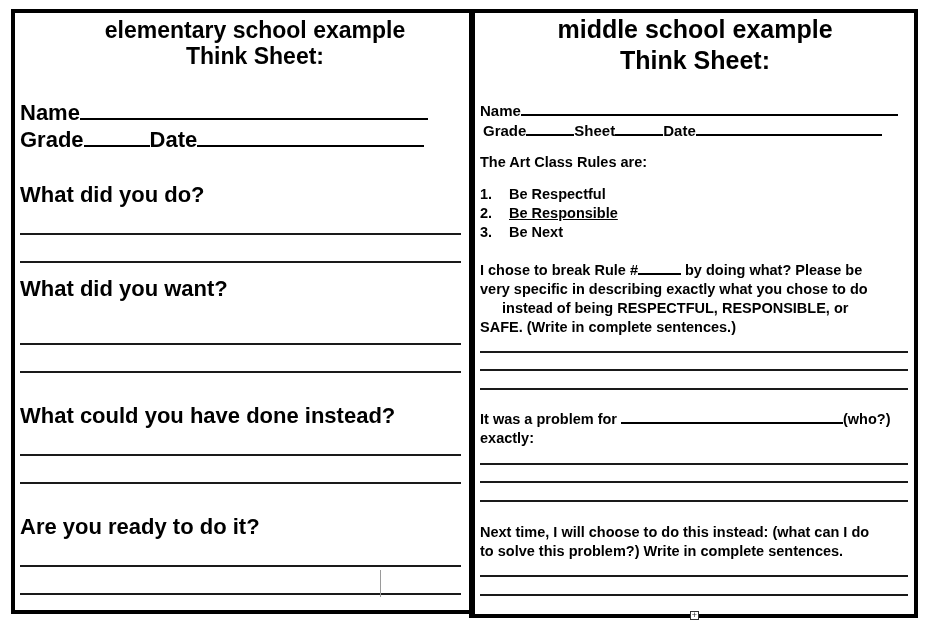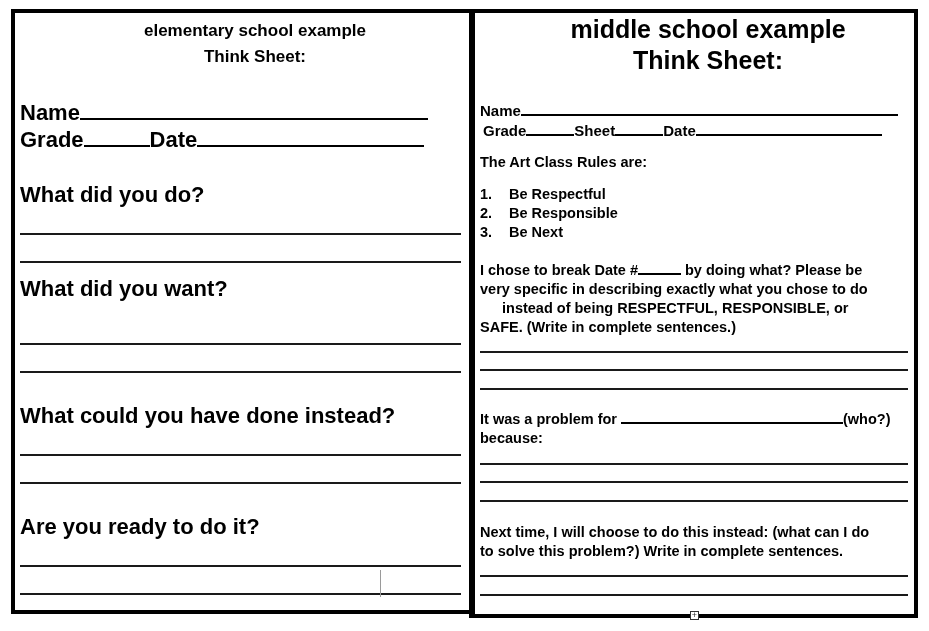--- a/index.html
+++ b/index.html
@@ -4,22 +4,22 @@
   <style>
     html, body { margin: 0; padding: 0; background: #ffffff; }
     body { width: 929px; height: 631px; position: relative; overflow: hidden;
            font-family: "Liberation Sans", sans-serif; color: #000; }
     .abs { position: absolute; }
     .frame-left { left: 11px; top: 9px; width: 458px; height: 605px;
                   border: 4px solid #000; border-right: none; box-sizing: border-box; background: #fff; }
     .frame-right { left: 469px; top: 9px; width: 449px; height: 609px;
                    border: 4px solid #000; border-left: 6px solid #000; box-sizing: border-box; background: #fff; }
     .title { text-align: center; font-weight: bold; white-space: nowrap; }
-    .el-title { left: 15px; width: 480px; font-size: 17px; line-height: 25px; }
-    .ms-title { left: 475px; width: 440px; font-size: 25px; line-height: 31px; padding-left: 13px; }
+    .el-title { left: 15px; width: 480px; font-size: 23px; line-height: 25px; }
+    .ms-title { left: 475px; width: 440px; font-size: 25px; line-height: 31px; }
     .el-text { font-weight: bold; font-size: 22px; white-space: nowrap; left: 20px; }
     .ms-text { font-weight: bold; font-size: 14.5px; white-space: nowrap; left: 480px; line-height: 19px; }
     .rule { position: absolute; height: 2px; background: #1a1a1a; }
     .el-rule { left: 20px; width: 441px; }
     .ms-rule { left: 480px; width: 428px; height: 2px; }
     .cursor-mark { left: 380px; top: 570px; width: 1px; height: 27px; background: #9a9a9a; }
     .plus-handle { left: 690px; top: 611px; width: 9px; height: 9px; border: 1px solid #333;
                    box-sizing: border-box; background: #fff; font-size: 9px; line-height: 7px;
                    text-align: center; color: #333; }
     .fill { display: inline-block; border-bottom: 2px solid #000; vertical-align: baseline; height: 1px; }
@@ -64,41 +64,41 @@
   <span>Name</span><span class="fill" style="width:377px;"></span>
 </div>
 <div class="abs ms-text" style="top:121px; left:483px; font-size:15px;">
   <span>Grade</span><span class="fill" style="width:48px;"></span><span>Sheet</span><span class="fill" style="width:48px;"></span><span>Date</span><span class="fill" style="width:186px;"></span>
 </div>
 
 <div class="abs ms-text" style="top:153px;">The Art Class Rules are:</div>
 <div class="abs ms-text" style="top:185px;">
   <span style="display:inline-block;width:29px;">1.</span><span>Be Respectful</span>
 </div>
-<div class="abs ms-text" style="top:204px;">
+<div class="abs ms-text" style="top:204px;text-decoration:underline;">
   <span style="display:inline-block;width:29px;">2.</span><span>Be Responsible</span>
 </div>
 <div class="abs ms-text" style="top:223px;">
   <span style="display:inline-block;width:29px;">3.</span><span>Be Next</span>
 </div>
 
 <div class="abs ms-text" style="top:261px;">
-  <span>I chose to break Date #</span><span class="fill" style="width:43px;"></span><span> by doing what? Please be</span>
+  <span>I chose to break Rule #</span><span class="fill" style="width:43px;"></span><span> by doing what? Please be</span>
 </div>
 <div class="abs ms-text" style="top:280px;">very specific in describing exactly what you chose to do</div>
 <div class="abs ms-text" style="top:299px;margin-left:22px;">instead of being RESPECTFUL, RESPONSIBLE, or</div>
 <div class="abs ms-text" style="top:318px;">SAFE.  (Write in complete sentences.)</div>
 <div class="rule ms-rule" style="top:351px;"></div>
 <div class="rule ms-rule" style="top:369px;"></div>
 <div class="rule ms-rule" style="top:388px;"></div>
 
 <div class="abs ms-text" style="top:410px;">
   <span>It was a problem for </span><span class="fill" style="width:222px;"></span><span>(who?)</span>
 </div>
-<div class="abs ms-text" style="top:429px;">because:</div>
+<div class="abs ms-text" style="top:429px;">exactly:</div>
 <div class="rule ms-rule" style="top:463px;"></div>
 <div class="rule ms-rule" style="top:481px;"></div>
 <div class="rule ms-rule" style="top:500px;"></div>
 
 <div class="abs ms-text" style="top:523px;">Next time, I will choose to do this instead: (what can I do</div>
 <div class="abs ms-text" style="top:542px;">to solve this problem?) Write in complete sentences.</div>
 <div class="rule ms-rule" style="top:575px;"></div>
 <div class="rule ms-rule" style="top:594px;"></div>
 
 <div class="abs plus-handle">+</div>

